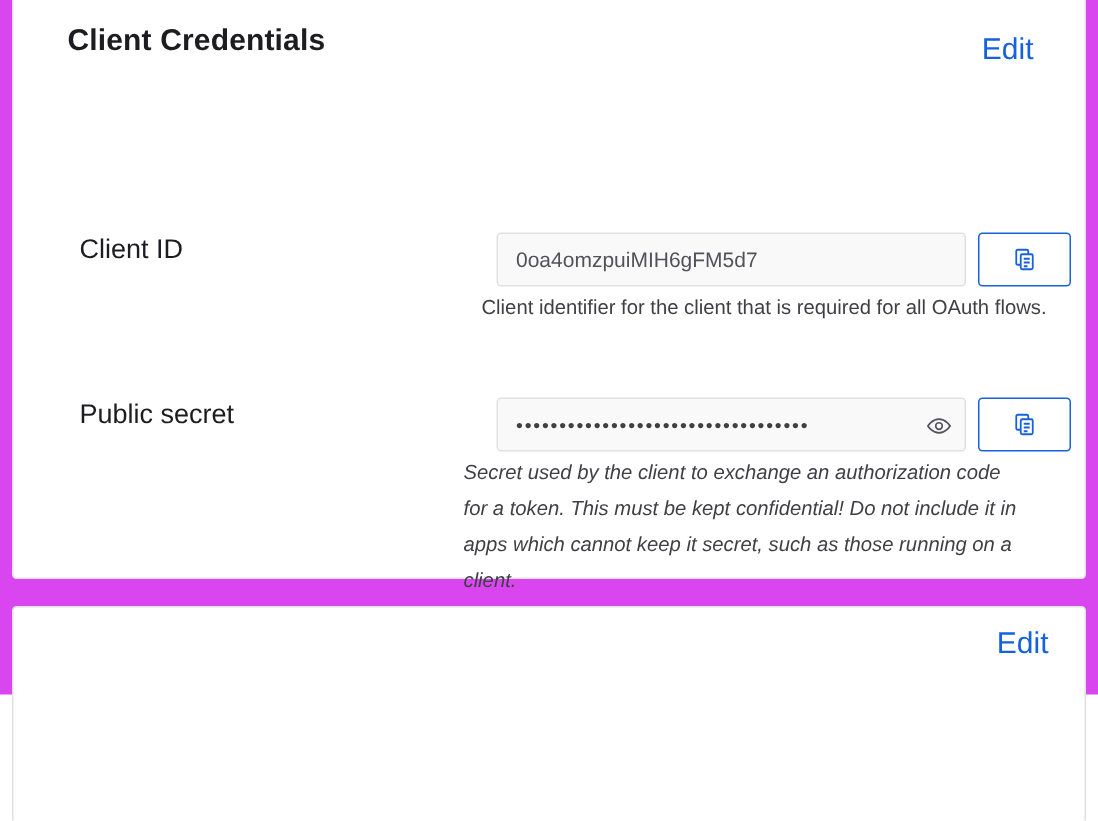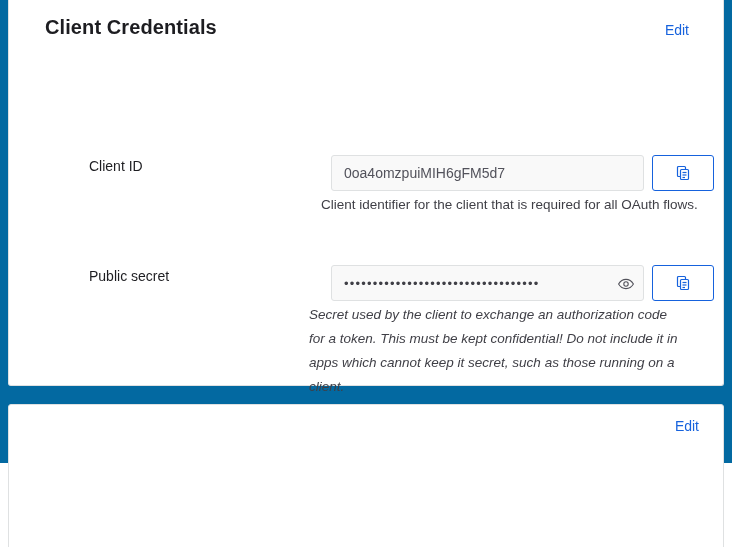--- a/index.html
+++ b/index.html
@@ -12,21 +12,21 @@
   body {
     width: 732px;
     height: 547px;
     overflow: hidden;
   }
 
   .page {
     width: 732px;
     height: 463px;
     position: relative;
-    background: #0369a1;
+    background: #d946ef;
   }
 
   .card {
     position: absolute;
     left: 8px;
     right: 8px;
     background: #ffffff;
     border: 1px solid #dfe1e2;
     border-radius: 3px;
     box-sizing: border-box;
@@ -61,41 +61,40 @@
 
   #card-general .card-title {
     left: 24px;
     top: 12px;
   }
 
   .edit-link {
     position: absolute;
     right: 34px;
     top: 22px;
-    font-size: 14px;
+    font-size: 20px;
     color: #1662dd;
     text-decoration: none;
     cursor: pointer;
   }
 
   #card-general .edit-link {
     right: 24px;
     top: 13px;
   }
 
   .field-row {
     position: relative;
   }
 
   .field-label {
     position: absolute;
-    font-size: 14px;
+    font-size: 18px;
     color: #1d1d21;
     line-height: 18px;
-    margin-left: 36px;
   }
 
   .input-wrap {
     position: absolute;
     display: flex;
     align-items: center;
     padding-left: 10px;
   }
 
   .text-input {

